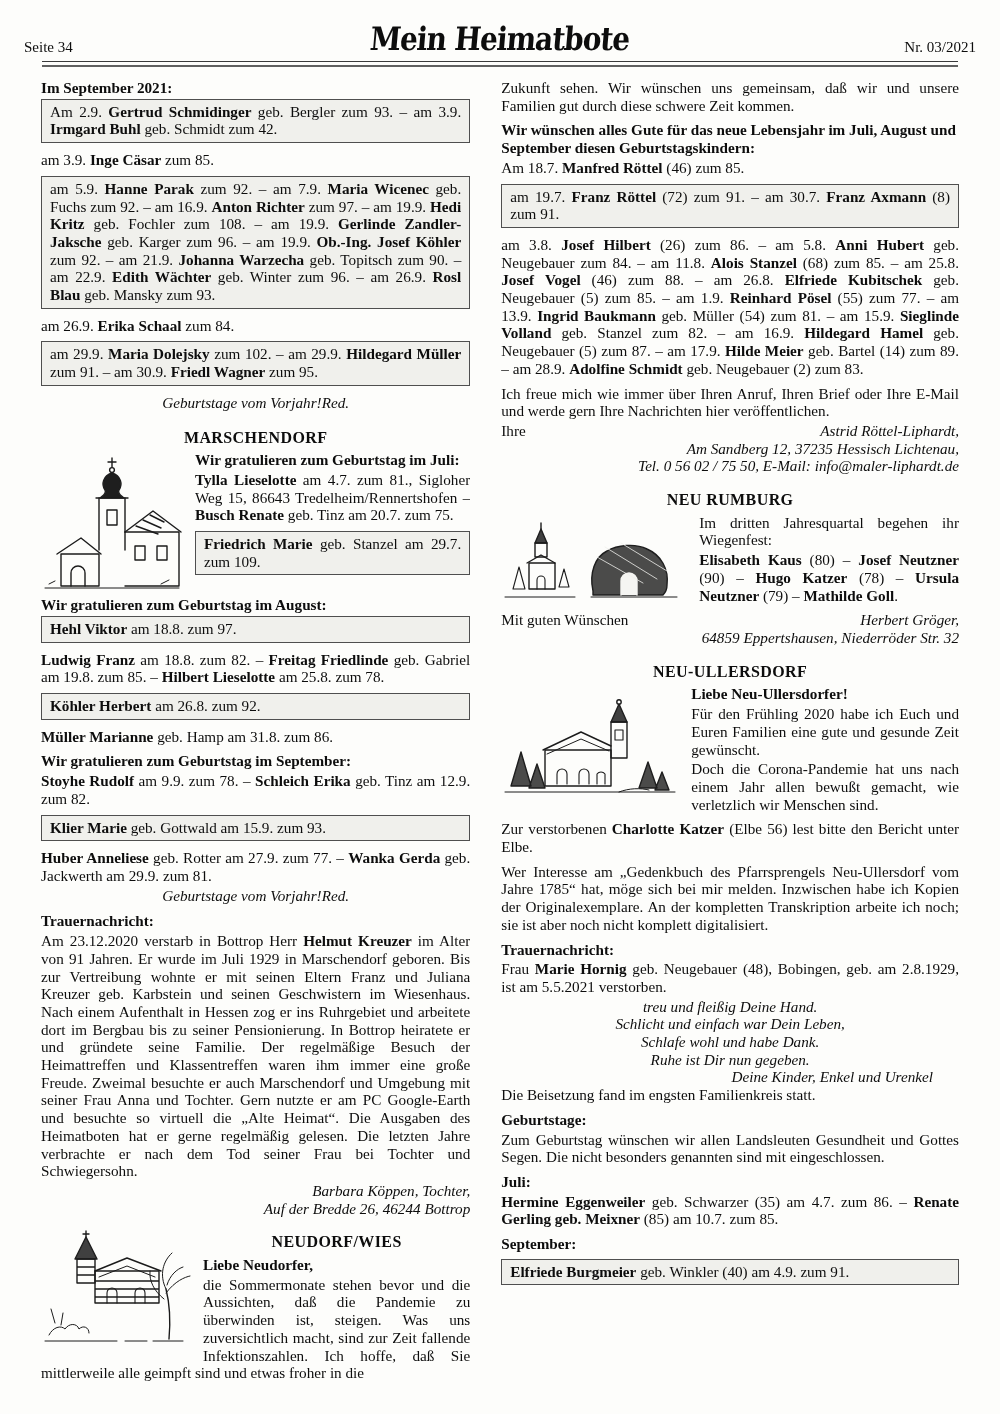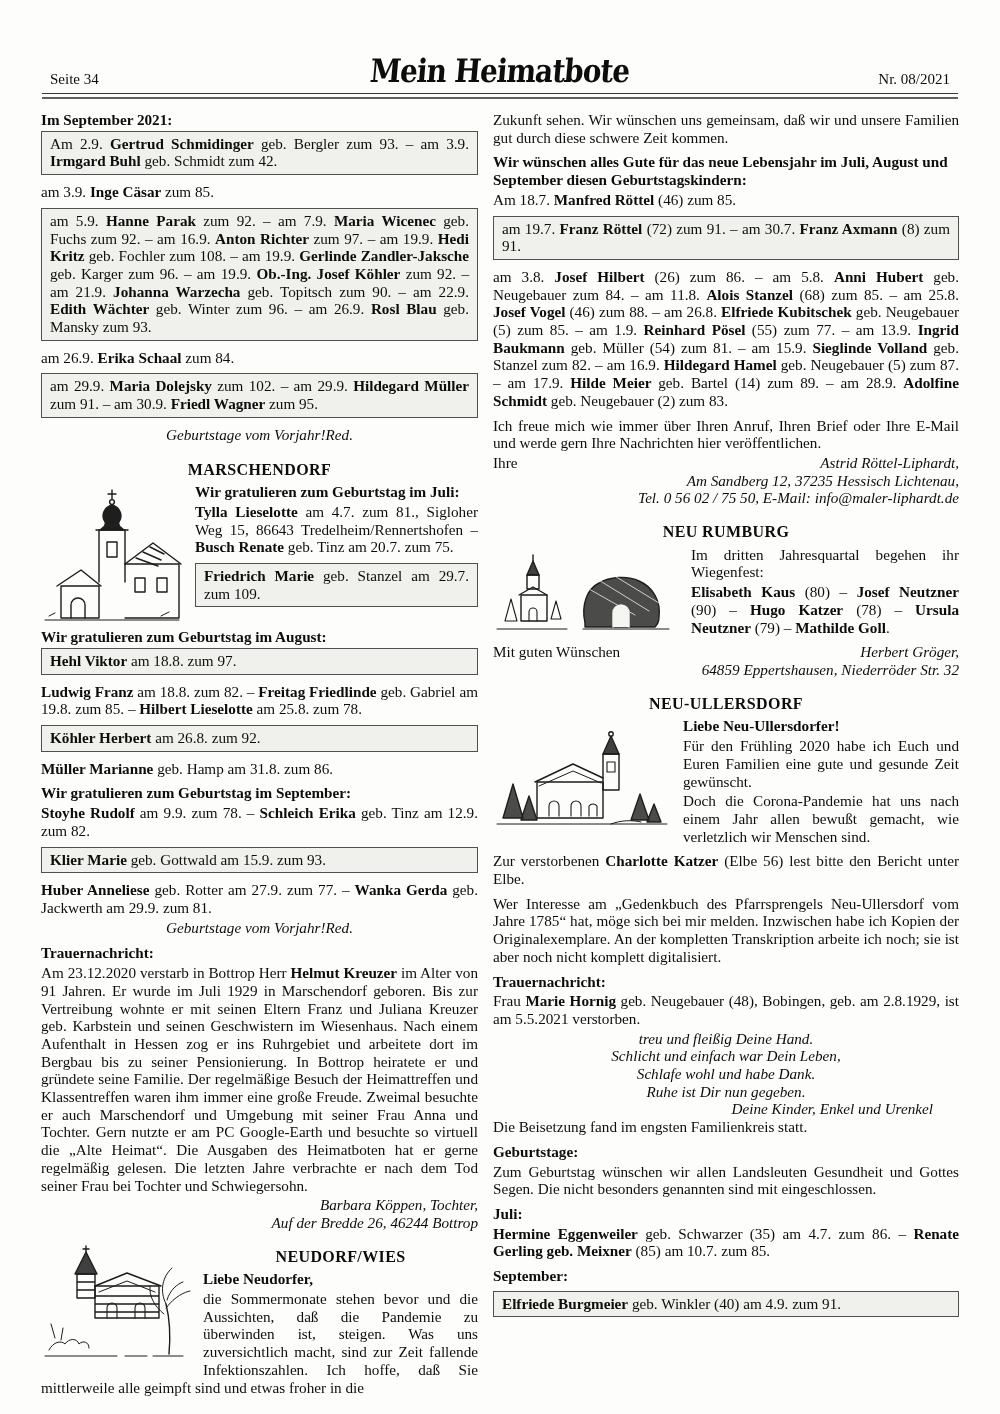--- a/index.html
+++ b/index.html
@@ -1,26 +1,26 @@
 <!DOCTYPE html>
 <html lang="de" style="--paper: #fdfdfb; --box_fill: #f0f0ec; --box_border: #4f4f4f; --ink: #0d0d0d;"><head>
 <meta charset="utf-8">
 <style>
   html,body{margin:0;padding:0;background:#e8e8e6;}
   .page{position:relative;width:1000px;height:1414px;margin:0 auto;background:var(--paper,#fdfdfb);
         overflow:hidden;color:var(--ink,#0d0d0d);font-family:"Liberation Serif",serif;}
   
-  .header{display:grid;grid-template-columns:1fr auto 1fr;align-items:end;padding:26px 50px 0;margin-top:32px;}
+  .header{display:grid;grid-template-columns:1fr auto 1fr;align-items:end;padding:26px 24px 0;}
   .h-side{font-size:15px;}
   .h-right{text-align:right;}
   .masthead{font-family:"DejaVu Serif",serif;font-weight:700;font-size:28px;line-height:1;
             transform:skewX(-5deg) scaleY(1.15);letter-spacing:-1px;padding:0 10px 2px;}
   .rules{margin:5px 42px 12px;height:3px;border-top:1.6px solid #3a3a3a;border-bottom:2.6px solid #606060;}
   
-  .columns{display:flex;gap:15px;padding:0 41px;}
+  .columns{display:flex;gap:31px;padding:0 41px;}
   .col{font-size:15.2px;line-height:17.7px;text-align:justify;hyphens:auto;}
   .col-left{width:437px;}
   .col-right{width:466px;}
   .para{margin:0 0 7px;}
   .tight{margin:0 0 2px;}
   .bold-heading{font-weight:bold;margin:0 0 2px;text-align:left;}
   .sec-title{font-weight:bold;text-align:center;font-size:16px;letter-spacing:.4px;margin:9px 0 5px;}
   .gbox{border:1.4px solid var(--box_border,#4f4f4f);background:var(--box_fill,#f0f0ec);
         padding:3px 8px 4px;margin:0 0 8px;overflow:hidden;}
   .note-row{display:flex;justify-content:center;font-style:italic;margin:0 0 8px;}
@@ -37,21 +37,21 @@
   svg .dark{fill:#1e1e1e;stroke:#1e1e1e;}
 </style>
 </head>
 <body>
 
 <div class="page">
 
   <div class="header">
     <div class="h-side">Seite 34</div>
     <div class="masthead">Mein Heimatbote</div>
-    <div class="h-side h-right">Nr. 08/2021</div>
+    <div class="h-side h-right">Nr. 03/2021</div>
   </div>
   <div class="rules"></div>
 
   <div class="columns">
 
     <div class="col col-left">
       <div class="bold-heading">Im September 2021:</div>
       <div class="gbox"><span>Am 2.9. </span><b>Gertrud Schmidinger</b><span> geb. Bergler zum 93. – am 3.9. </span><b>Irmgard Buhl</b><span> geb. Schmidt zum 42.</span></div>
       <div class="para"><span>am 3.9. </span><b>Inge Cäsar</b><span> zum 85.</span></div>
       <div class="gbox"><span>am 5.9. </span><b>Hanne Parak</b><span> zum 92. – am 7.9. </span><b>Maria Wicenec</b><span> geb. Fuchs zum 92. – am 16.9. </span><b>Anton Richter</b><span> zum 97. – am 19.9. </span><b>Hedi Kritz</b><span> geb. Fochler zum 108. – am 19.9. </span><b>Gerlinde Zandler-Jaksche</b><span> geb. Karger zum 96. – am 19.9. </span><b>Ob.-Ing. Josef Köhler</b><span> zum 92. – am 21.9. </span><b>Johanna Warzecha</b><span> geb. Topitsch zum 90. – am 22.9. </span><b>Edith Wächter</b><span> geb. Winter zum 96. – am 26.9. </span><b>Rosl Blau</b><span> geb. Mansky zum 93.</span></div>

